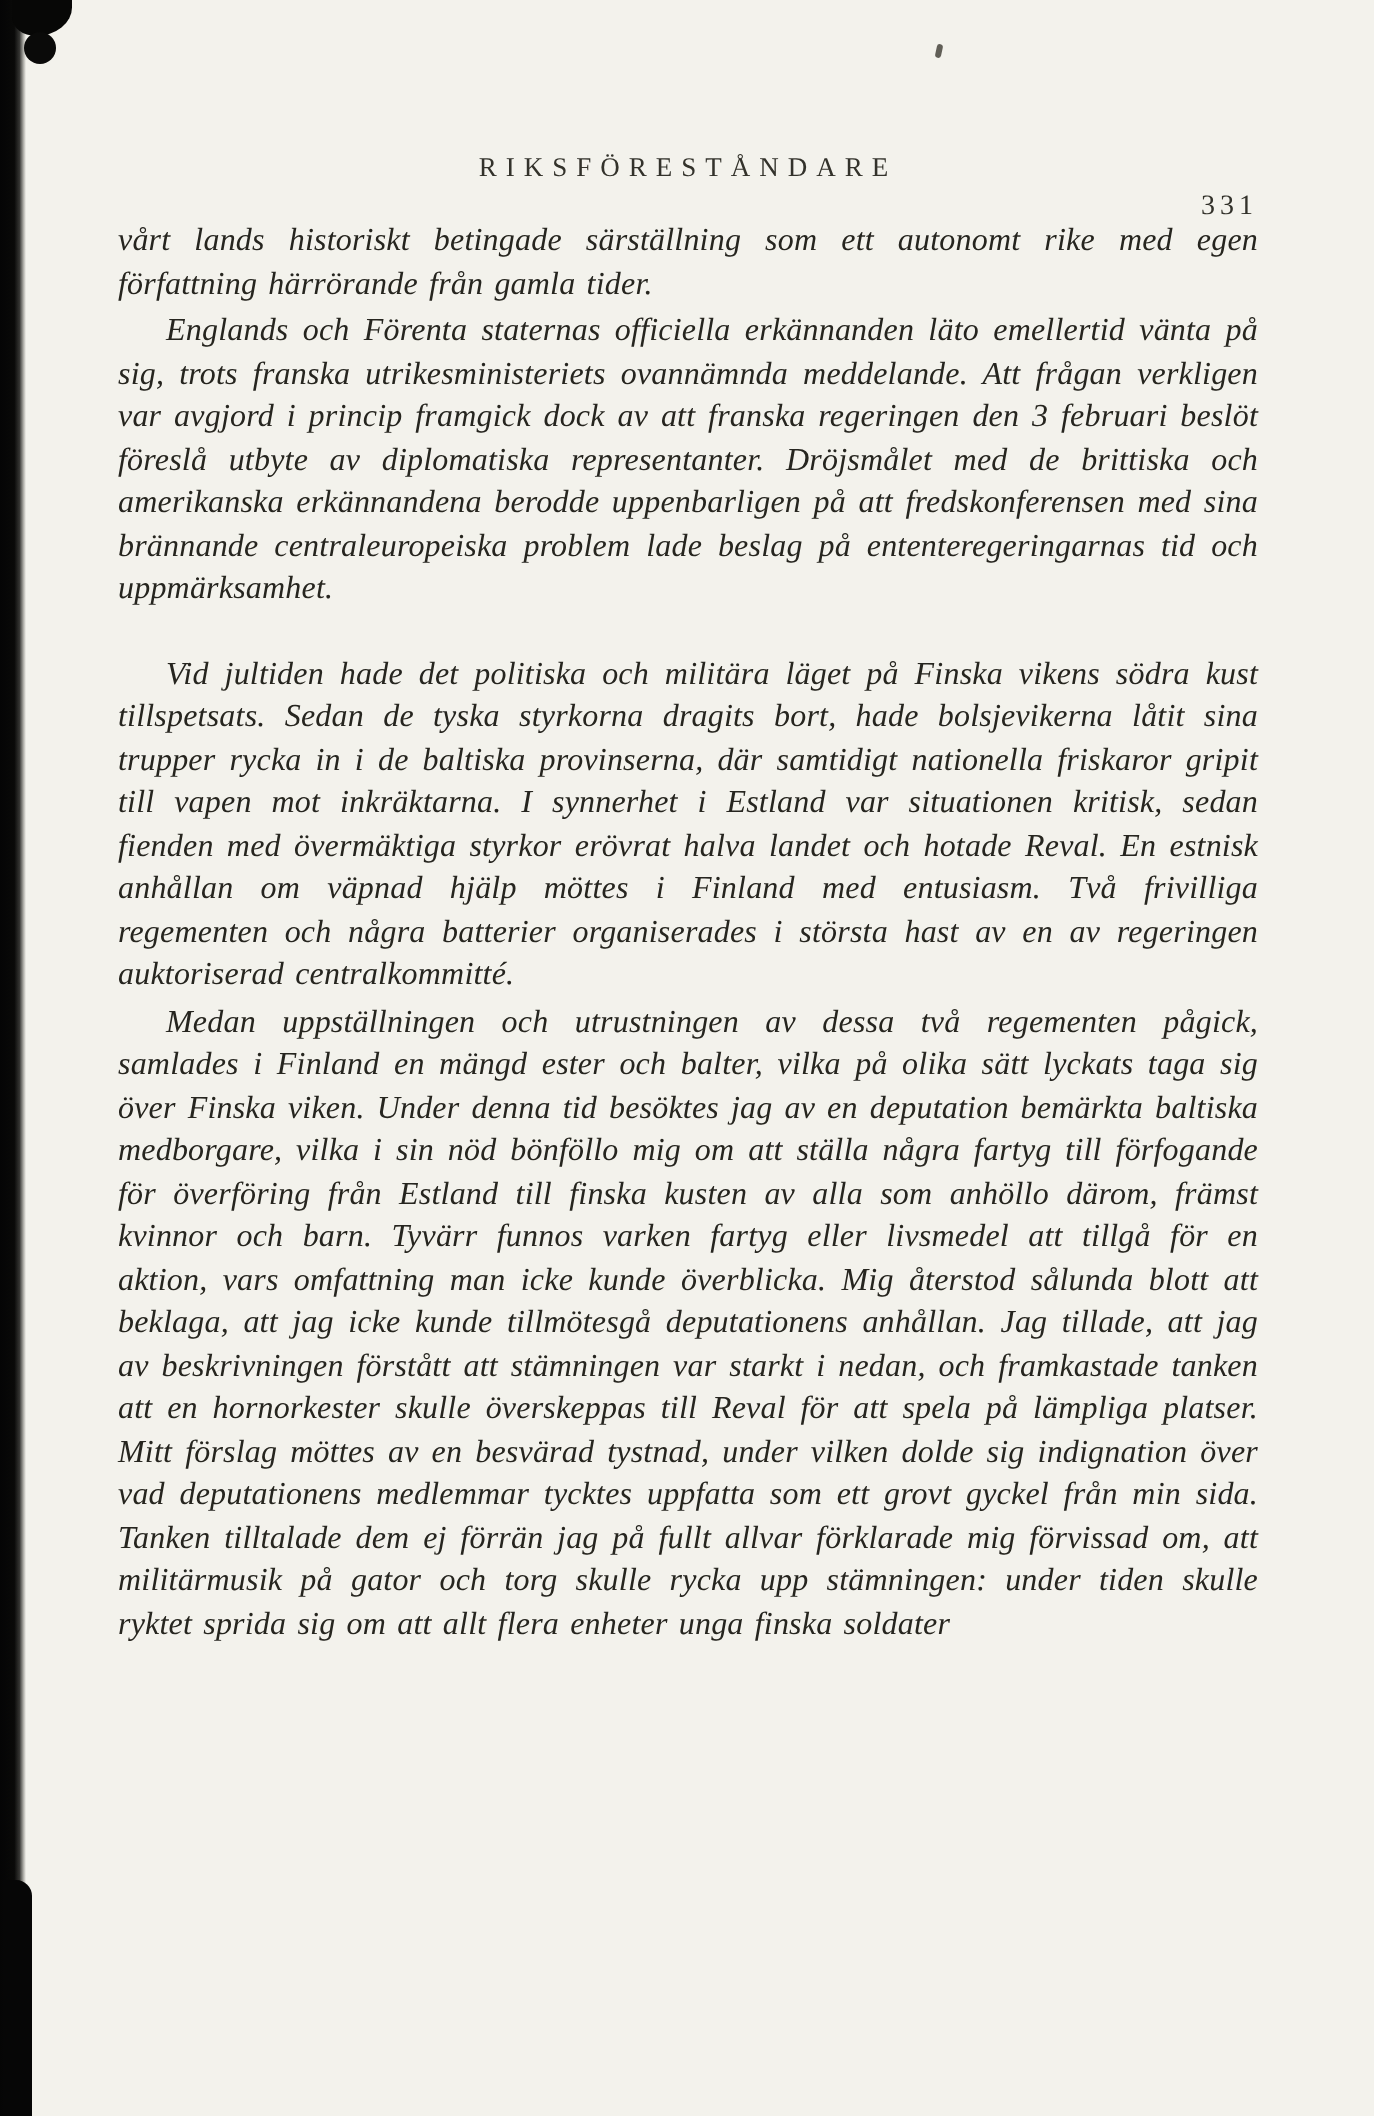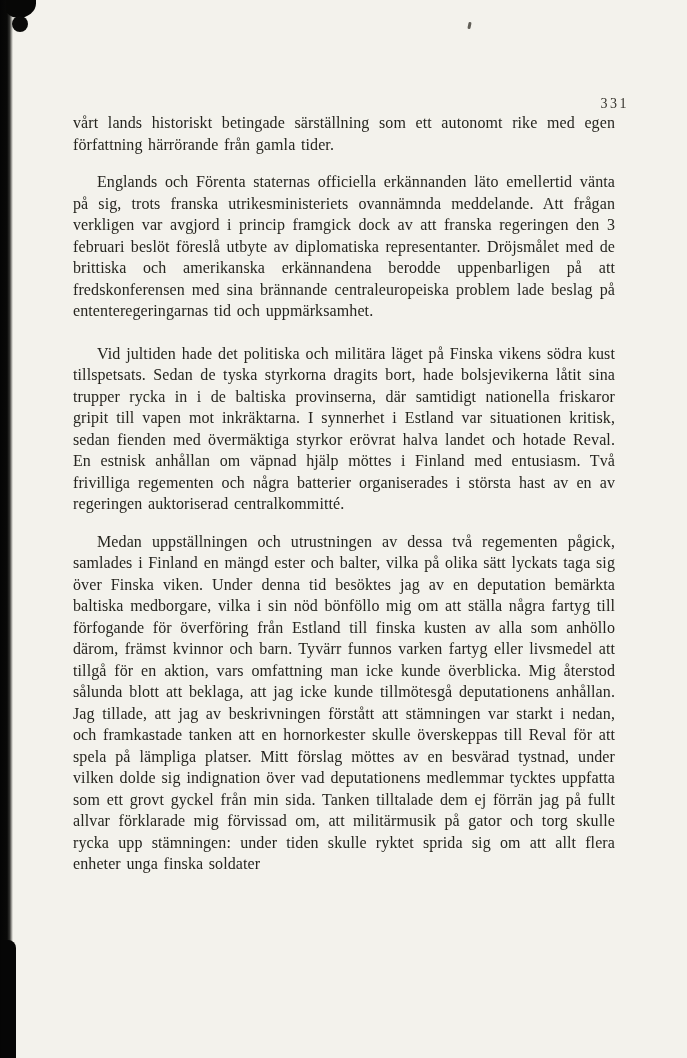--- a/index.html
+++ b/index.html
@@ -92,26 +92,27 @@
   .page-number {
     position: absolute;
     right: 2px;
     top: 0;
     font-size: 14px;
     letter-spacing: 2.5px;
     color: #33322b;
     margin-top: 20px;
   }
   .body-text p {
-    margin: 16px;
+    margin: 2px;
     font-size: 16px;
     line-height: 21.5px;
     text-align: justify;
     letter-spacing: 0.1px;
     word-spacing: 1.5px;
+    font-style: italic;
   }
   .body-text p.indent {
     text-indent: 24px;
   }
   .body-text p.gap-before {
     margin-top: 21px;
   }
 </style>
 </head>
 <body>
@@ -120,20 +121,21 @@
 
   <div class="scan-edge"></div>
   <div class="scan-blob-a"></div>
   <div class="scan-blob-b"></div>
   <div class="scan-blob-c"></div>
   <div class="speck"></div>
 
   <div class="content">
 
     <div class="running-header">
+      <span class="running-title">RIKSFÖRESTÅNDARE</span>
       <span class="page-number">331</span>
     </div>
 
     <div class="body-text">
       <p>vårt lands historiskt betingade särställning som ett autonomt rike med egen författning härrörande från gamla tider.</p>
       <p class="indent">Englands och Förenta staternas officiella erkännanden läto emellertid vänta på sig, trots franska utrikesministeriets ovannämnda meddelande. Att frågan verkligen var avgjord i princip framgick dock av att franska regeringen den 3 februari beslöt föreslå utbyte av diplomatiska representanter. Dröjsmålet med de brittiska och amerikanska erkännandena berodde uppenbarligen på att fredskonferensen med sina brännande centraleuropeiska problem lade beslag på ententeregeringarnas tid och uppmärksamhet.</p>
       <p class="indent gap-before">Vid jultiden hade det politiska och militära läget på Finska vikens södra kust tillspetsats. Sedan de tyska styrkorna dragits bort, hade bolsjevikerna låtit sina trupper rycka in i de baltiska provinserna, där samtidigt nationella friskaror gripit till vapen mot inkräktarna. I synnerhet i Estland var situationen kritisk, sedan fienden med övermäktiga styrkor erövrat halva landet och hotade Reval. En estnisk anhållan om väpnad hjälp möttes i Finland med entusiasm. Två frivilliga regementen och några batterier organiserades i största hast av en av regeringen auktoriserad centralkommitté.</p>
       <p class="indent">Medan uppställningen och utrustningen av dessa två regementen pågick, samlades i Finland en mängd ester och balter, vilka på olika sätt lyckats taga sig över Finska viken. Under denna tid besöktes jag av en deputation bemärkta baltiska medborgare, vilka i sin nöd bönföllo mig om att ställa några fartyg till förfogande för överföring från Estland till finska kusten av alla som anhöllo därom, främst kvinnor och barn. Tyvärr funnos varken fartyg eller livsmedel att tillgå för en aktion, vars omfattning man icke kunde överblicka. Mig återstod sålunda blott att beklaga, att jag icke kunde tillmötesgå deputationens anhållan. Jag tillade, att jag av beskrivningen förstått att stämningen var starkt i nedan, och framkastade tanken att en hornorkester skulle överskeppas till Reval för att spela på lämpliga platser. Mitt förslag möttes av en besvärad tystnad, under vilken dolde sig indignation över vad deputationens medlemmar tycktes uppfatta som ett grovt gyckel från min sida. Tanken tilltalade dem ej förrän jag på fullt allvar förklarade mig förvissad om, att militärmusik på gator och torg skulle rycka upp stämningen: under tiden skulle ryktet sprida sig om att allt flera enheter unga finska soldater</p>
     </div>
 

